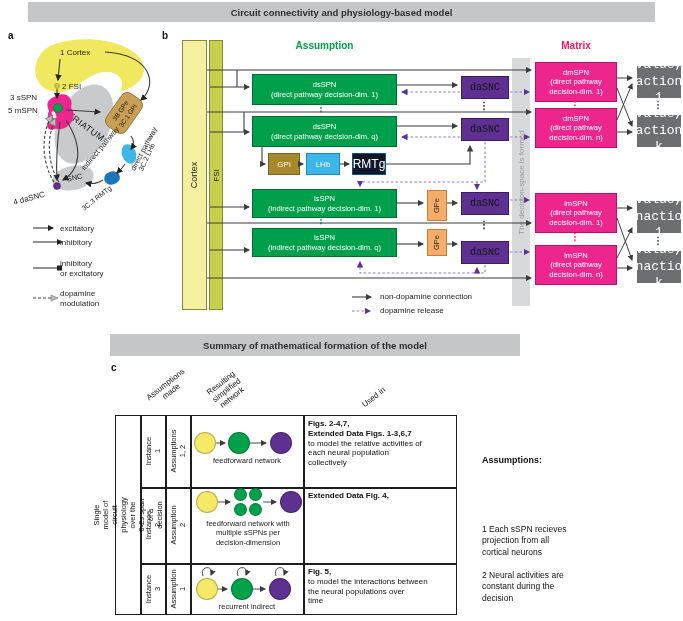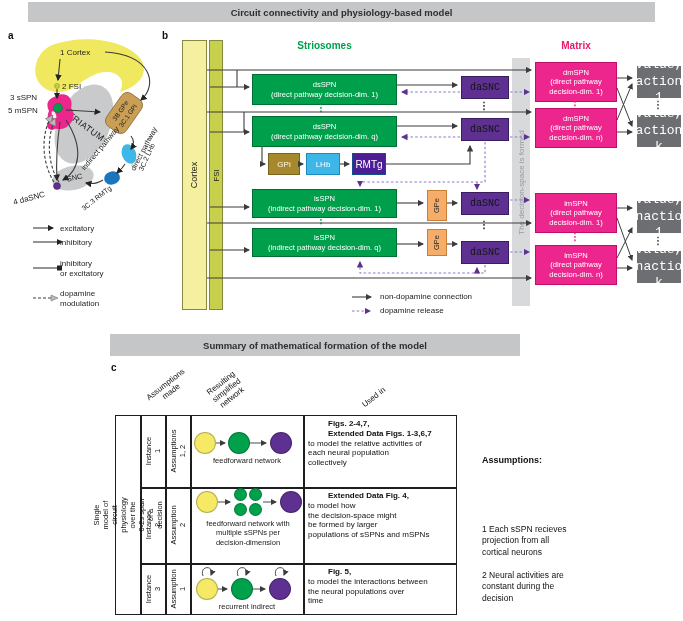--- a/index.html
+++ b/index.html
@@ -11,21 +11,21 @@
   #banner-bottom{left:110px;top:334px;width:410px;height:22px;}
   .plabel{position:absolute;font-weight:bold;font-size:10px;color:#101010;}
   .node{position:absolute;display:flex;align-items:center;justify-content:center;
         text-align:center;white-space:pre-line;box-sizing:border-box;}
   .gbox{background:#009f4c;border:1px solid #006e31;color:#fff;font-size:7.6px;line-height:1.3;}
   .mbox{background:#ec268d;border:1px solid #c00e6b;color:#fff;font-size:7.6px;line-height:1.25;}
   .pbox{background:#5e3091;border:1px solid #3a1d60;color:#141414;font-size:10px;font-weight:normal;font-family:Liberation Mono, monospace;}
   .vbox{background:#6d6e71;color:#fff;font-size:13px;line-height:1.3;font-family:Liberation Mono, monospace;}
   .gpi{background:#a8882c;border:1px solid #7a6220;color:#fff9e8;font-size:8px;}
   .lhb{background:#3db7e8;border:1px solid #1b8cc0;color:#fff;font-size:8px;}
-  .rmtg{background:#4c1d95;border:1px solid #114f85;color:#fff;font-size:10px;}
+  .rmtg{background:#0f172a;border:1px solid #114f85;color:#fff;font-size:12px;}
   .gpe{background:#f5ad69;border:1px solid #c77f35;color:#222;}
   .gpe span{transform:rotate(-90deg);font-size:7.5px;white-space:nowrap;}
   .bar{position:absolute;box-sizing:border-box;border:1px solid #86893f;
        display:flex;align-items:center;justify-content:center;}
   .bar-cortex{background:#f4f0a0;}
   .bar-fsi{background:#c6d04b;}
   .bar span{transform:rotate(-90deg);font-size:9px;color:#1c1c1c;white-space:nowrap;}
   .dbar{position:absolute;background:#d8d9da;display:flex;align-items:center;justify-content:center;}
   .dbar span{transform:rotate(-90deg);font-size:8px;color:#97999c;white-space:nowrap;}
   .hdr{position:absolute;font-weight:bold;font-size:10px;text-align:center;}
@@ -41,21 +41,21 @@
   .rotwrap .wide{width:190px;}
   .diag{position:absolute;font-size:8px;color:#111;text-align:center;white-space:pre-line;
         transform:rotate(-38deg);transform-origin:left bottom;line-height:1.15;}
   .circ{position:absolute;border-radius:50%;border:1px solid rgba(0,0,0,0.25);box-sizing:border-box;}
   .c-yellow{background:#f5e966;}
   .c-green{background:#00a14b;}
   .c-purple{background:#5e3091;}
   .netlab{position:absolute;font-size:7.5px;color:#222;text-align:center;
           white-space:pre-line;line-height:1.25;}
   .used{position:absolute;font-size:8px;color:#111;line-height:1.22;}
-  .used .b{font-weight:bold;display:block;white-space:pre-line;margin-left:20px;}
+  .used .b{font-weight:bold;display:block;white-space:pre-line;}
   .used .n{white-space:pre-line;}
   .note-title{position:absolute;font-size:9px;font-weight:bold;color:#111;}
   .note-item{position:absolute;font-size:8.5px;color:#111;white-space:pre-line;line-height:1.35;margin-top:46px;}
   svg{position:absolute;left:0;top:0;}
   svg text{font-family:"Liberation Sans",sans-serif;fill:#1e1e1e;}
   #wires{pointer-events:none;z-index:6;}
   #panel-a{z-index:2;}
   .wl{stroke:#3c3c3e;stroke-width:1.1;fill:none;}
   .wp{stroke:#8e79cf;stroke-width:1.1;fill:none;stroke-dasharray:2.5 2.2;}
   .wx{stroke:#3c3c3e;stroke-width:1;fill:none;}
@@ -144,21 +144,21 @@
     <text x="60" y="278" font-size="8">modulation</text>
   </svg>
 
   <div class="bar bar-cortex" style="left:182px;top:40px;width:25px;height:270px">
     <span>Cortex</span>
   </div>
   <div class="bar bar-fsi" style="left:209px;top:40px;width:14px;height:270px">
     <span style="font-size:8px">FSI</span>
   </div>
 
-  <div class="hdr hdr-green" style="left:252px;top:40px;width:145px">Striosomes</div>
+  <div class="hdr hdr-green" style="left:252px;top:40px;width:145px">Assumption</div>
   <div class="hdr hdr-pink" style="left:535px;top:40px;width:82px">Matrix</div>
 
   <div class="node gbox" style="left:252px;top:74px;width:145px;height:31px">dsSPN
 (direct pathway decision-dim. 1)</div>
   <div class="node gbox" style="left:252px;top:116px;width:145px;height:31px">dsSPN
 (direct pathway decision-dim. q)</div>
   <div class="node gbox" style="left:252px;top:189px;width:145px;height:29px">isSPN
 (indirect pathway decision-dim. 1)</div>
   <div class="node gbox" style="left:252px;top:228px;width:145px;height:29px">isSPN
 (indirect pathway decision-dim. q)</div>
@@ -280,24 +280,20 @@
 
   <div class="used" style="left:308px;top:419px;width:146px">
     <span class="b">Figs. 2-4,7,
 Extended Data Figs. 1-3,6,7</span>
     <span class="n">to model the relative activities of
 each neural population
 collectively</span>
   </div>
   <div class="used" style="left:308px;top:491px;width:146px">
     <span class="b">Extended Data Fig. 4,</span>
-    <span class="n">to model how
-the decision-space might
-be formed by larger
-populations of sSPNs and mSPNs</span>
   </div>
   <div class="used" style="left:308px;top:567px;width:146px">
     <span class="b">Fig. 5,</span>
     <span class="n">to model the interactions between
 the neural populations over
 time</span>
   </div>
 
   <div class="note-title" style="left:482px;top:455px">Assumptions:</div>
   <div class="note-item" style="left:482px;top:478px;width:140px">1 Each sSPN recieves

